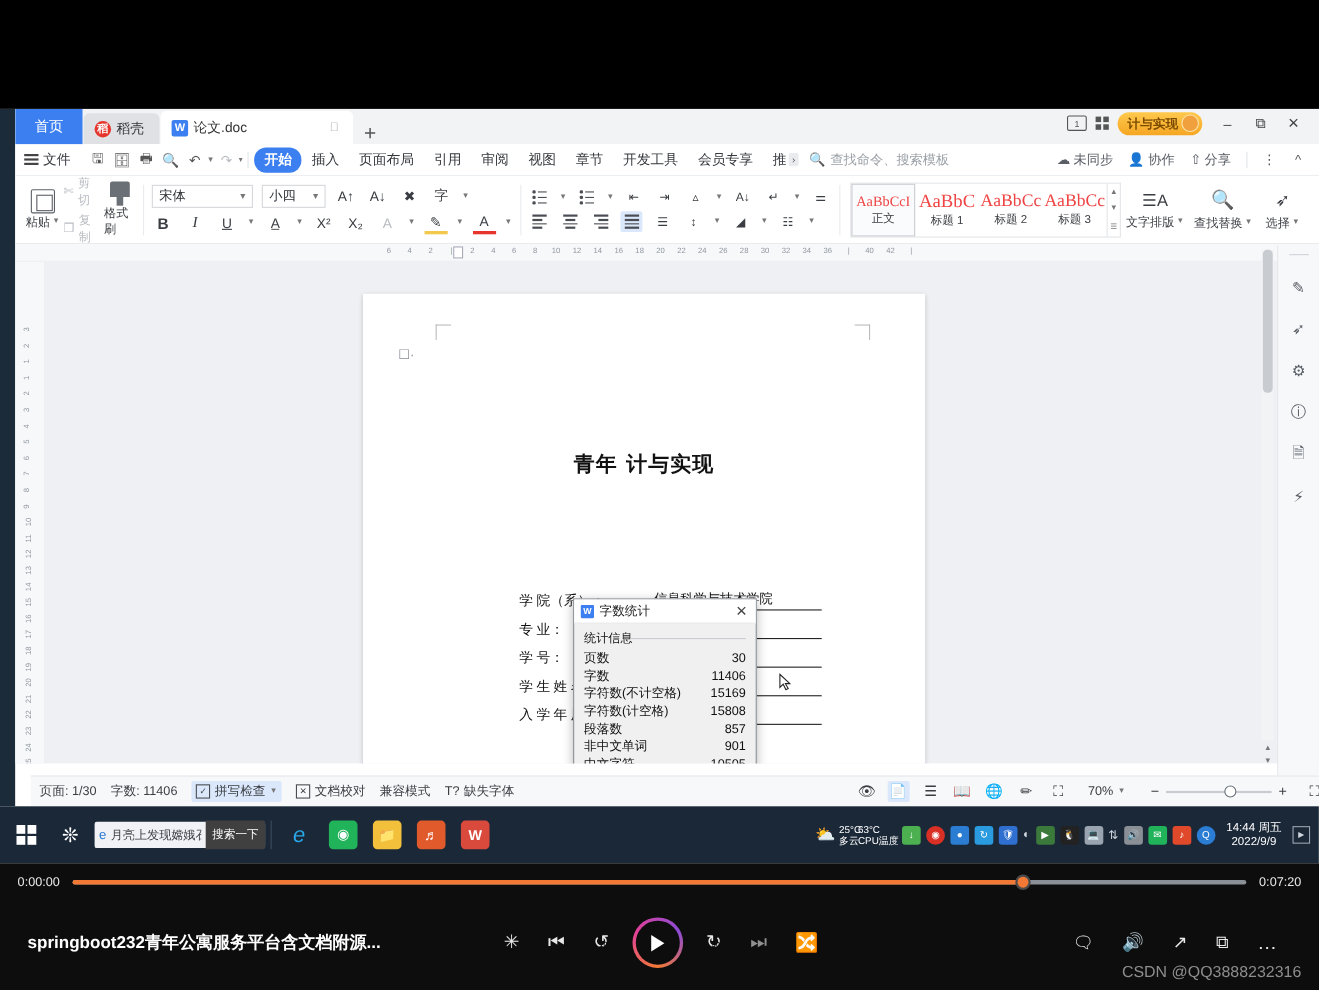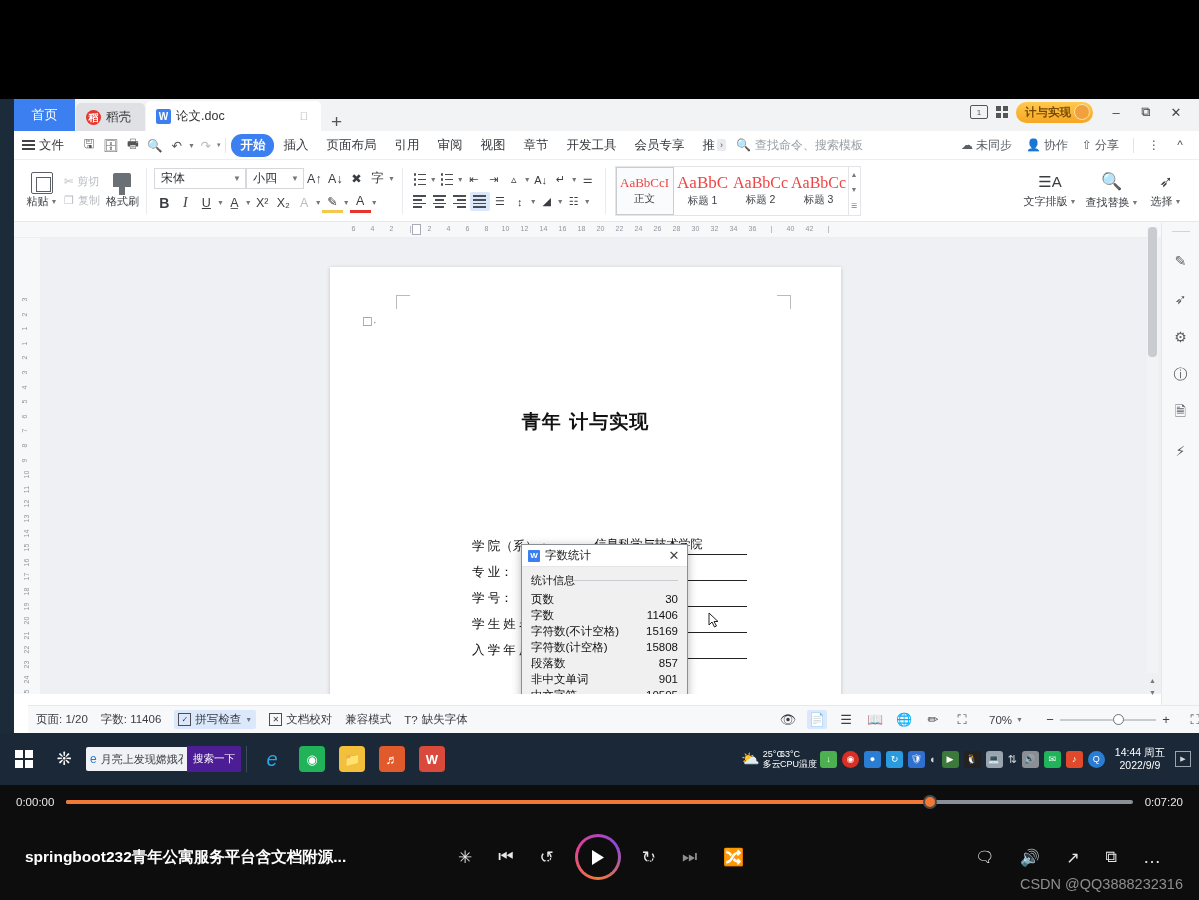--- a/index.html
+++ b/index.html
@@ -91,21 +91,21 @@
                font-size:11px; color:#3a3d42; }
   .paste-ico { width:22px;height:22px; border:1.6px solid #5c6066; border-radius:2px; position:relative;}
   .paste-ico:after{content:"";position:absolute;left:4px;top:4px;width:13px;height:13px;
                    background:#fff;border:1.4px solid #5c6066;}
   .small-col { display:flex; flex-direction:column; gap:4px; font-size:11px; color:#b9bcc1; }
   .small-row { display:flex; align-items:center; gap:4px; }
   .fmt-col { display:flex; flex-direction:column; align-items:center; font-size:11px; color:#3a3d42; }
   .brush { width:18px;height:14px;background:#6b7077;border-radius:2px 2px 0 0; position:relative;}
   .brush:after{content:"";position:absolute;left:6px;top:14px;width:6px;height:8px;background:#6b7077;}
 
-  .fontrow { display:flex; align-items:center; gap:0; }
+  .fontrow { display:flex; align-items:center; gap:8px; }
   .fsel { border:1px solid #d6d8db; height:21px; display:flex; align-items:center;
           justify-content:space-between; padding:0 4px 0 6px; font-size:12px; color:#2b2e33;
           background:#fff; }
   .fsel.name { width:92px; } .fsel.size { width:58px; }
   .carat { font-size:8px; color:#777; }
   .fbtn { width:21px;height:21px; display:flex;align-items:center;justify-content:center;
           font-size:12.5px; color:#3a3d42; }
   .fbtn.b { font-weight:bold; font-size:14px; }
   .fbtn.i { font-style:italic; font-family:"Liberation Serif",serif; font-size:14px; }
   .fbtn.u { text-decoration:underline; }
@@ -221,21 +221,21 @@
   .taskbar { position:absolute; left:0; top:634px; width:1199px; height:52px;
              background:#1b2838; display:flex; align-items:center; padding:0 4px; }
   .tb-start { width:40px;height:40px; display:flex;align-items:center;justify-content:center; }
   .winlogo { display:grid; grid-template-columns:8px 8px; grid-template-rows:8px 8px; gap:2px; }
   .winlogo i { background:#fff; display:block; }
   .tb-ic { width:40px;height:40px; display:flex;align-items:center;justify-content:center;
            position:relative; }
   .srchbox { width:155px; height:24px; background:#f0f2f5; border-radius:2px;
              display:flex; align-items:center; gap:4px; padding:0 4px; margin-left:2px; }
   .srch-txt { flex:1; font-size:11px; color:#3a3d42; white-space:nowrap; overflow:hidden; }
-  .srch-btn { background:#4c1d95; color:#fff; font-size:10.5px; padding:13px 6px; height:24px;
+  .srch-btn { background:#404040; color:#fff; font-size:10.5px; padding:13px 6px; height:24px;
               display:flex;align-items:center; margin-right:-4px; border-radius:0 2px 2px 0;}
   .tb-sepv { width:1px; height:26px; background:#3b4a5e; margin:0 5px; }
   .appic { width:26px;height:26px;border-radius:4px; display:flex; align-items:center;
            justify-content:center; color:#fff; font-size:13px; font-weight:bold; }
   .tray { margin-left:auto; display:flex; align-items:center; gap:5px; padding-right:4px; }
   .tray-ic { width:17px;height:17px;border-radius:3px; display:flex;align-items:center;
              justify-content:center; font-size:9px; color:#fff; }
   .weather { display:flex; align-items:center; gap:3px; color:#fff; font-size:9px; }
   .clock { color:#fff; font-size:10.5px; line-height:13px; text-align:center; padding:0 5px; }
   .shownd { width:16px;height:16px;border:1px solid #9aa4b0; display:flex;
@@ -711,21 +711,21 @@
         <span class="rp-ic">✎</span>
         <span class="rp-ic">➶</span>
         <span class="rp-ic">⚙</span>
         <span class="rp-ic">ⓘ</span>
         <span class="rp-ic">🗎</span>
         <span class="rp-ic">⚡</span>
         <span class="rp-dots">…</span>
       </div>
 
       <div class="statusbar">
-        <span class="sb-it">页面: 1/20</span>
+        <span class="sb-it">页面: 1/30</span>
         <span class="sb-it">字数: 11406</span>
         <span class="sb-it" style="background:#dbe8fb;border-radius:2px;padding:2px 4px">
           <span class="sb-box">✓</span>
           <span>拼写检查</span>
           <span class="mini-c">▼</span>
         </span>
         <span class="sb-it">
           <span class="sb-box">✕</span>
           <span>文档校对</span>
         </span>

